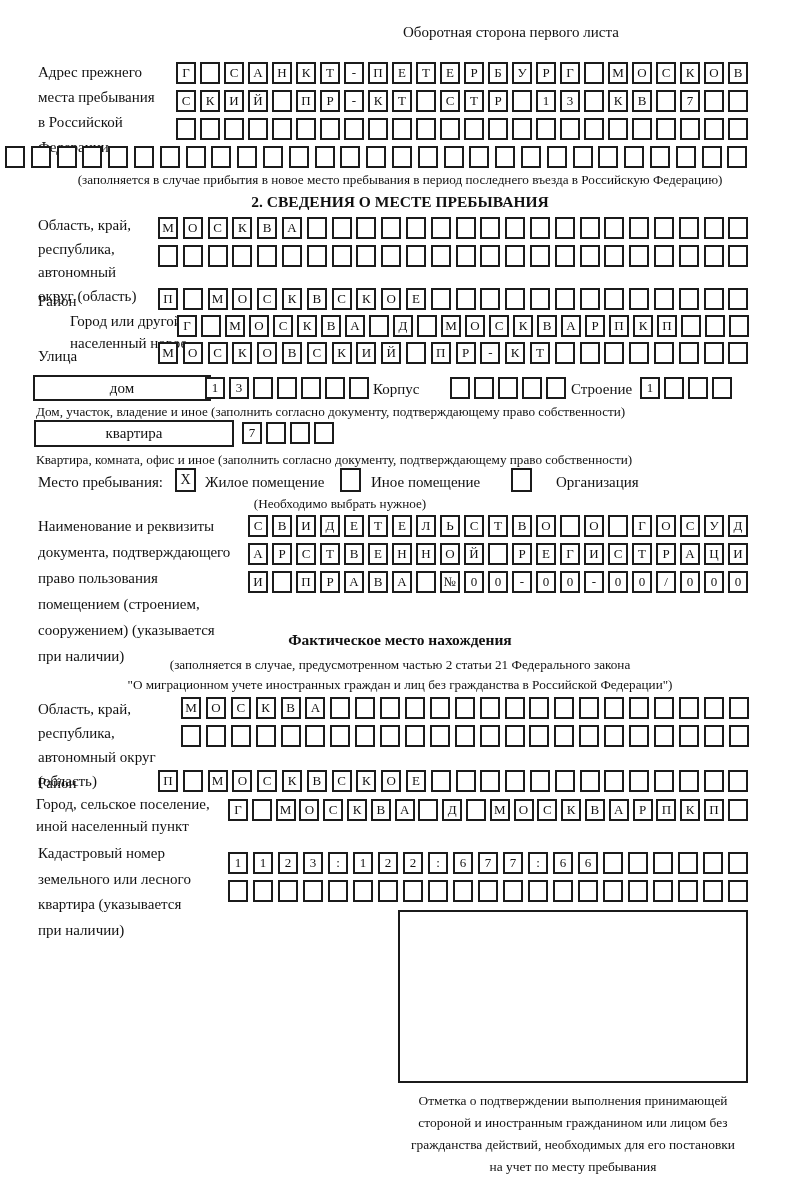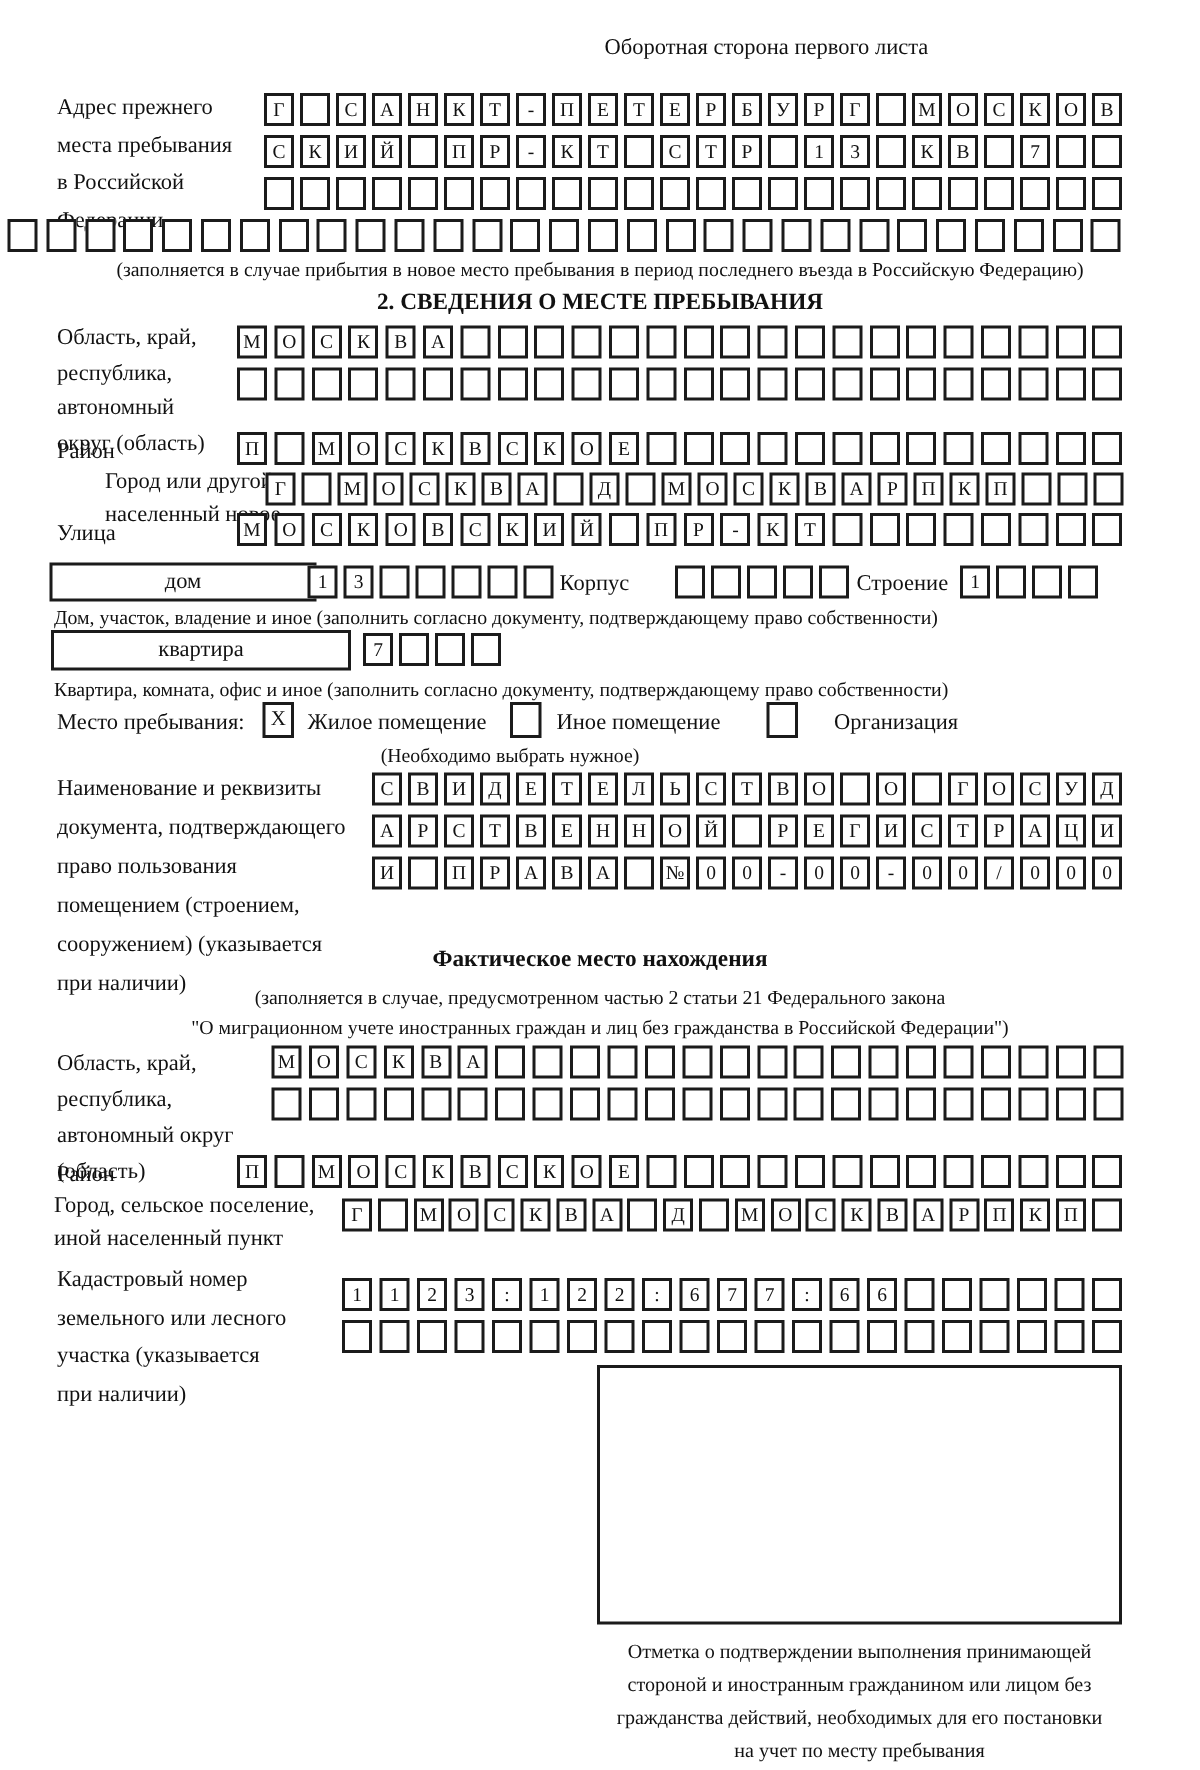--- a/index.html
+++ b/index.html
@@ -531,21 +531,21 @@
       <span class="cell">Р</span>
       <span class="cell">П</span>
       <span class="cell">К</span>
       <span class="cell">П</span>
       <span class="cell"></span>
     </div>
 
   <div class="abs lbl" style="left:38px;top:841px;line-height:25.6px;">
     <div>Кадастровый номер</div>
     <div>земельного или лесного</div>
-    <div>участка (указывается</div>
+    <div>квартира (указывается</div>
     <div>при наличии)</div>
   </div>
   <div class="cellrow" style="left:228px;top:852px;gap:5px;">
       <span class="cell">1</span>
       <span class="cell">1</span>
       <span class="cell">2</span>
       <span class="cell">3</span>
       <span class="cell">:</span>
       <span class="cell">1</span>
       <span class="cell">2</span>

